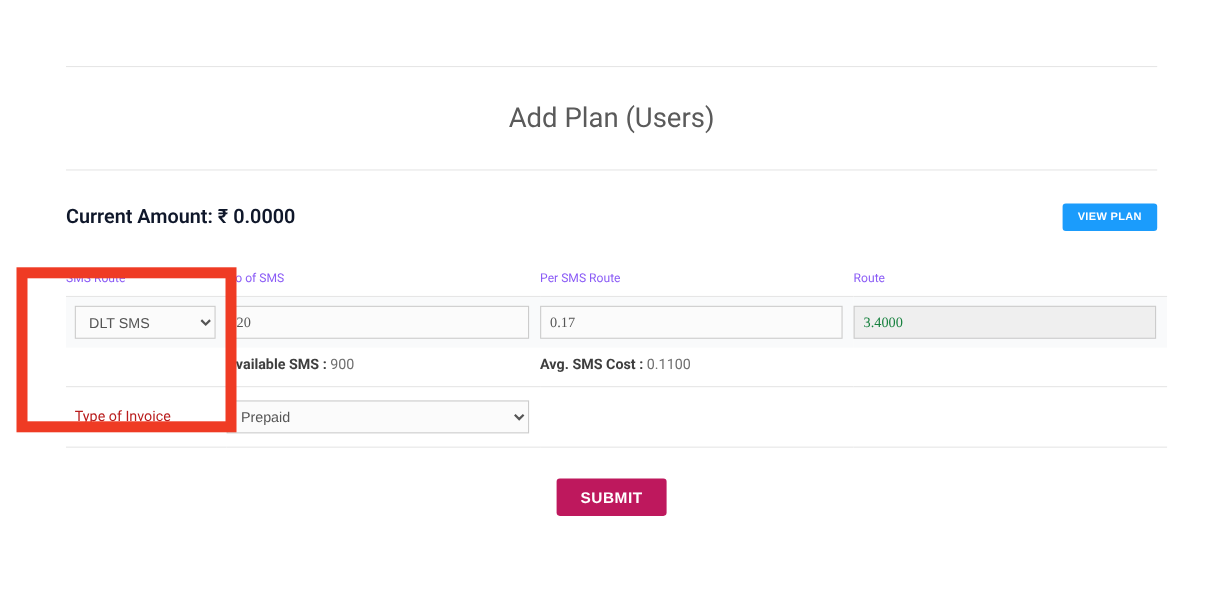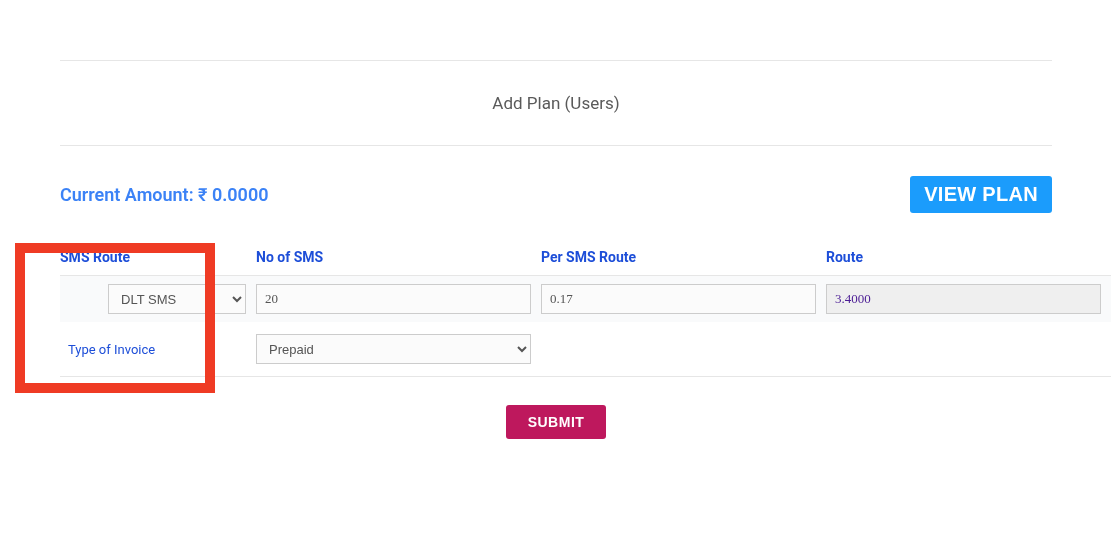--- a/index.html
+++ b/index.html
@@ -14,64 +14,64 @@
       width: 1112px;
       margin: 0 auto;
       padding: 0 60px;
     }
     .top-line {
       border-top: 1px solid #e6e6e6;
       margin-top: 60px;
     }
     .page-title {
       text-align: center;
-      font-size: 17px;
+      font-size: 25px;
       font-weight: 400;
       color: #5a5a5a;
       padding: 32px 0;
     }
     .title-underline {
       border-top: 1px solid #e6e6e6;
       margin-bottom: 30px;
     }
     .header-row {
       display: flex;
       justify-content: space-between;
       align-items: center;
       margin-bottom: 18px;
     }
     .current-amount {
       font-size: 18px;
       font-weight: 600;
-      color: #3b82f6;
+      color: #0f172a;
     }
     .view-plan-btn {
       background: #1b9cfc;
       color: #fff;
       border: none;
       padding: 7px 14px;
-      font-size: 20px;
+      font-size: 10px;
       font-weight: 600;
       border-radius: 3px;
       cursor: pointer;
       letter-spacing: 0.3px;
     }
     .form-table {
       width: 100%;
       border-collapse: collapse;
     }
     .form-table td, .form-table th {
       text-align: left;
       vertical-align: middle;
     }
 
     .labels-row th {
-      font-weight: 700;
-      font-size: 14px;
-      color: #1d4ed8;
+      font-weight: 400;
+      font-size: 11px;
+      color: #8b5cf6;
       padding: 18px 0 10px 0;
     }
     .inputs-row td {
       padding: 8px 10px 8px 0;
     }
     .inputs-row {
       background: #f9fafb;
       border-top: 1px solid #e6e6e6;
     }
     .inputs-row td:first-child { padding-left: 8px; }
@@ -87,36 +87,36 @@
     }
     .row-sep td:first-child { padding-left: 8px; }
 
     .col-sms-route { width: 160px; }
     .col-no-sms    { width: 290px; }
     .col-per-cost  { width: 290px; }
     .col-total     { width: auto; }
 
     .label-cell {
       font-size: 13px;
-      color: #1d4ed8;
+      color: #b91c1c;
     }
     .field-select, .field-input {
       width: 100%;
       height: 30px;
       padding: 4px 8px;
       font-size: 13px;
       color: #555;
       background: #fbfbfb;
       border: 1px solid #ccc;
     }
-    .field-select.small { width: 138px; margin-left: 40px; }
+    .field-select.small { width: 128px; }
     .field-input.medium { width: 275px; font-family: Liberation Serif, serif; }
     .field-input[readonly] {
       background: #efefef;
-      color: #4c1d95;
+      color: #15803d;
     }
     .stats-text {
       font-size: 13px;
       color: #707070;
     }
     .stats-text b { font-weight: 700; color: #3e3e3e; }
 
     .submit-wrap {
       text-align: center;
       padding: 28px 0;
@@ -188,20 +188,32 @@
           <input type="text" class="field-input medium" value="20" style="">
         </td>
         <td>
           <input type="text" class="field-input medium" value="0.17" style="">
         </td>
         <td>
           <input type="text" class="field-input medium" readonly="" value="3.4000" style="">
         </td>
       </tr>
 
+      <tr class="stats-row">
+        <td></td>
+        <td class="stats-text">
+          <b>Available SMS :</b>
+          <span>900</span>
+        </td>
+        <td class="stats-text">
+          <b>Avg. SMS Cost :</b>
+          <span>0.1100</span>
+        </td>
+        <td></td>
+      </tr>
 
       <tr class="row-sep">
         <td class="label-cell">Type of Invoice</td>
         <td>
           <select class="field-select" style="width:275px">
             <option>Prepaid</option>
           </select>
         </td>
         <td></td>
         <td></td>

